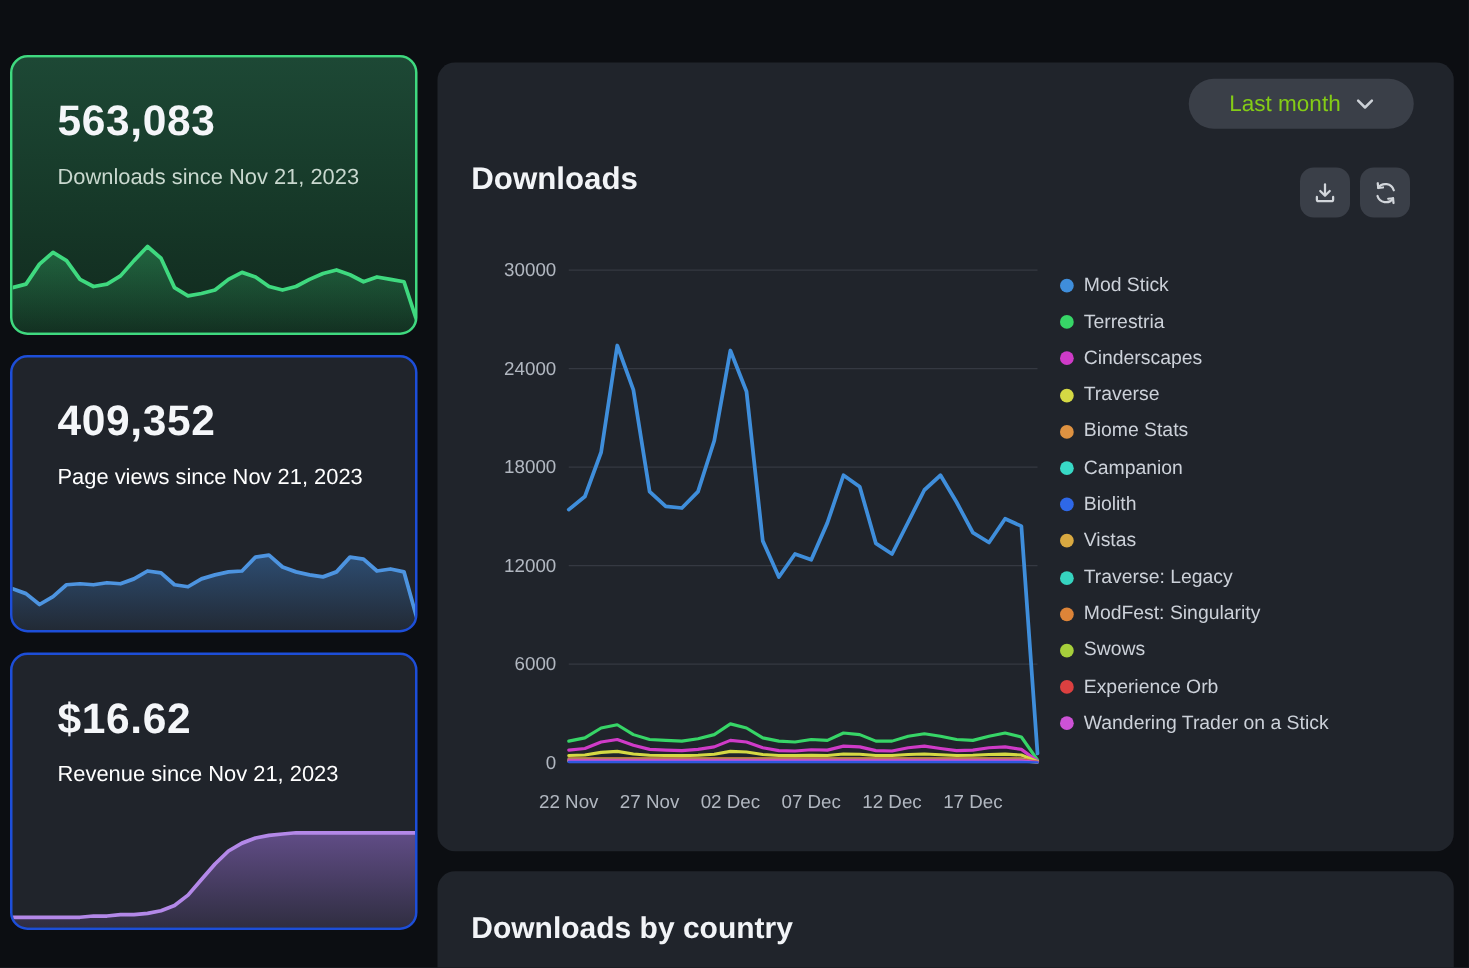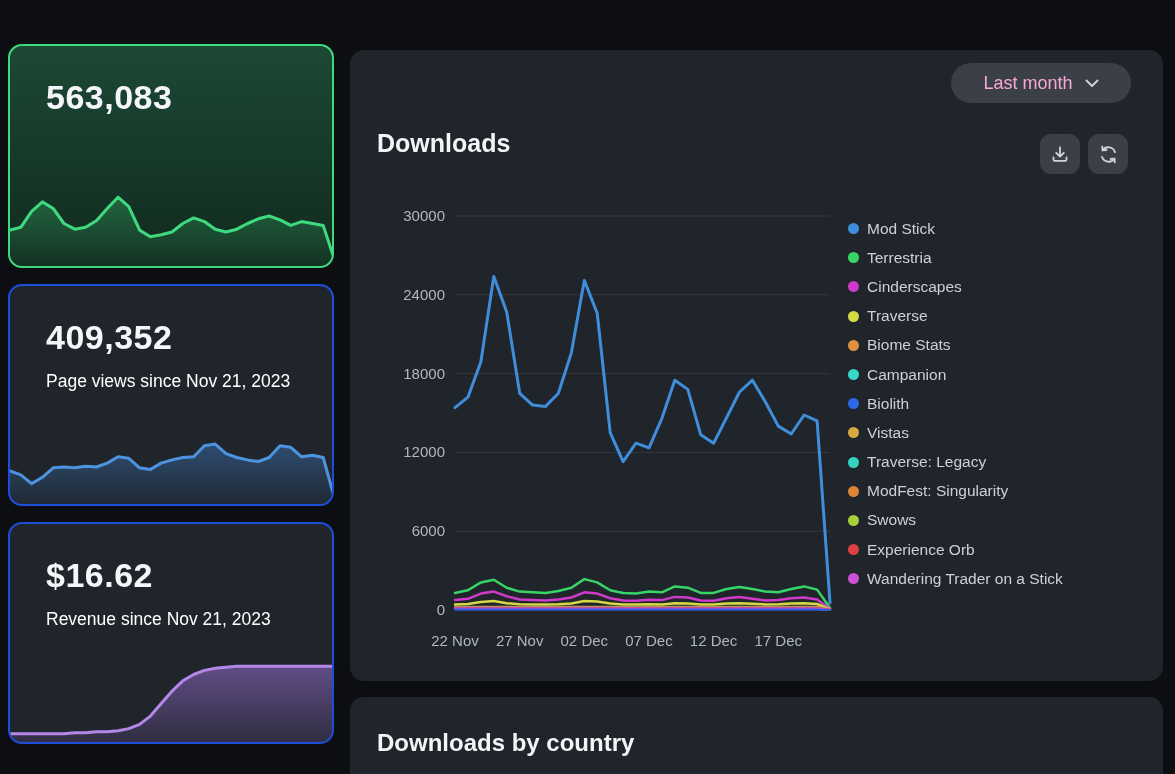--- a/index.html
+++ b/index.html
@@ -37,21 +37,21 @@
   
   #downloads-panel { left:350px; top:14px; width:813px; height:631px; }
   #downloads-title {
     position:absolute; left:27px; top:79px;
     font-size:25px; font-weight:800; color:#f2f4f7;
   }
   #range-select {
     position:absolute; left:601px; top:13px; width:180px; height:40px;
     background:#3a3f48; border:none; border-radius:20px;
     display:flex; align-items:center; justify-content:center; gap:12px;
-    color:#f9a8d4; font-size:18px; font-family:inherit; cursor:pointer;
+    color:#84cc16; font-size:18px; font-family:inherit; cursor:pointer;
   }
   .icon-btn {
     position:absolute; top:84px; width:40px; height:40px;
     background:#3a3f48; border:none; border-radius:11px;
     display:flex; align-items:center; justify-content:center; cursor:pointer;
   }
   #export-btn { left:690px; }
   #refresh-btn { left:738px; }
   #chart-svg { position:absolute; left:30px; top:148px; }
   #legend { position:absolute; left:498px; top:164px; }
@@ -98,20 +98,21 @@
   #scroll-thumb {
     position:absolute; top:18px; left:3px; width:11px; height:22px;
     background:#b9bcc1; border-radius:6px; cursor:grab;
   }
 </style>
 </head>
 <body>
 
 <div class="card stat-card" id="card-downloads">
   <div class="value">563,083</div>
+  <div class="label">Downloads since Nov 21, 2023</div>
   <svg class="spark" width="324" height="100">
       <defs>
         <linearGradient id="sg0" x1="0" y1="0" x2="0" y2="1">
           <stop offset="0%" stop-color="rgba(63,217,127,0.30)"></stop>
           <stop offset="100%" stop-color="rgba(63,217,127,0.03)"></stop>
         </linearGradient>
       </defs>
       <path d="M0,102 L0.0,64.1 L10.8,61.3 L21.6,45.3 L32.4,35.9 L43.2,42.5 L54.0,57.5 L64.8,63.2 L75.6,61.3 L86.4,54.7 L97.2,42.5 L108.0,31.2 L118.8,40.6 L129.6,64.1 L140.4,70.7 L151.2,68.8 L162.0,66.0 L172.8,57.5 L183.6,51.9 L194.4,55.6 L205.2,63.2 L216.0,66.0 L226.8,63.2 L237.6,57.5 L248.4,52.8 L259.2,50.0 L270.0,53.8 L280.8,59.4 L291.6,55.6 L302.4,57.5 L313.2,59.4 L324.0,92.3 L324,102 Z" fill="url(#sg0)"></path>
       <polyline points="0.0,64.1 10.8,61.3 21.6,45.3 32.4,35.9 43.2,42.5 54.0,57.5 64.8,63.2 75.6,61.3 86.4,54.7 97.2,42.5 108.0,31.2 118.8,40.6 129.6,64.1 140.4,70.7 151.2,68.8 162.0,66.0 172.8,57.5 183.6,51.9 194.4,55.6 205.2,63.2 216.0,66.0 226.8,63.2 237.6,57.5 248.4,52.8 259.2,50.0 270.0,53.8 280.8,59.4 291.6,55.6 302.4,57.5 313.2,59.4 324.0,92.3" fill="none" stroke="#3fd97f" stroke-width="3" stroke-linejoin="round" stroke-linecap="round"></polyline>
     </svg>

